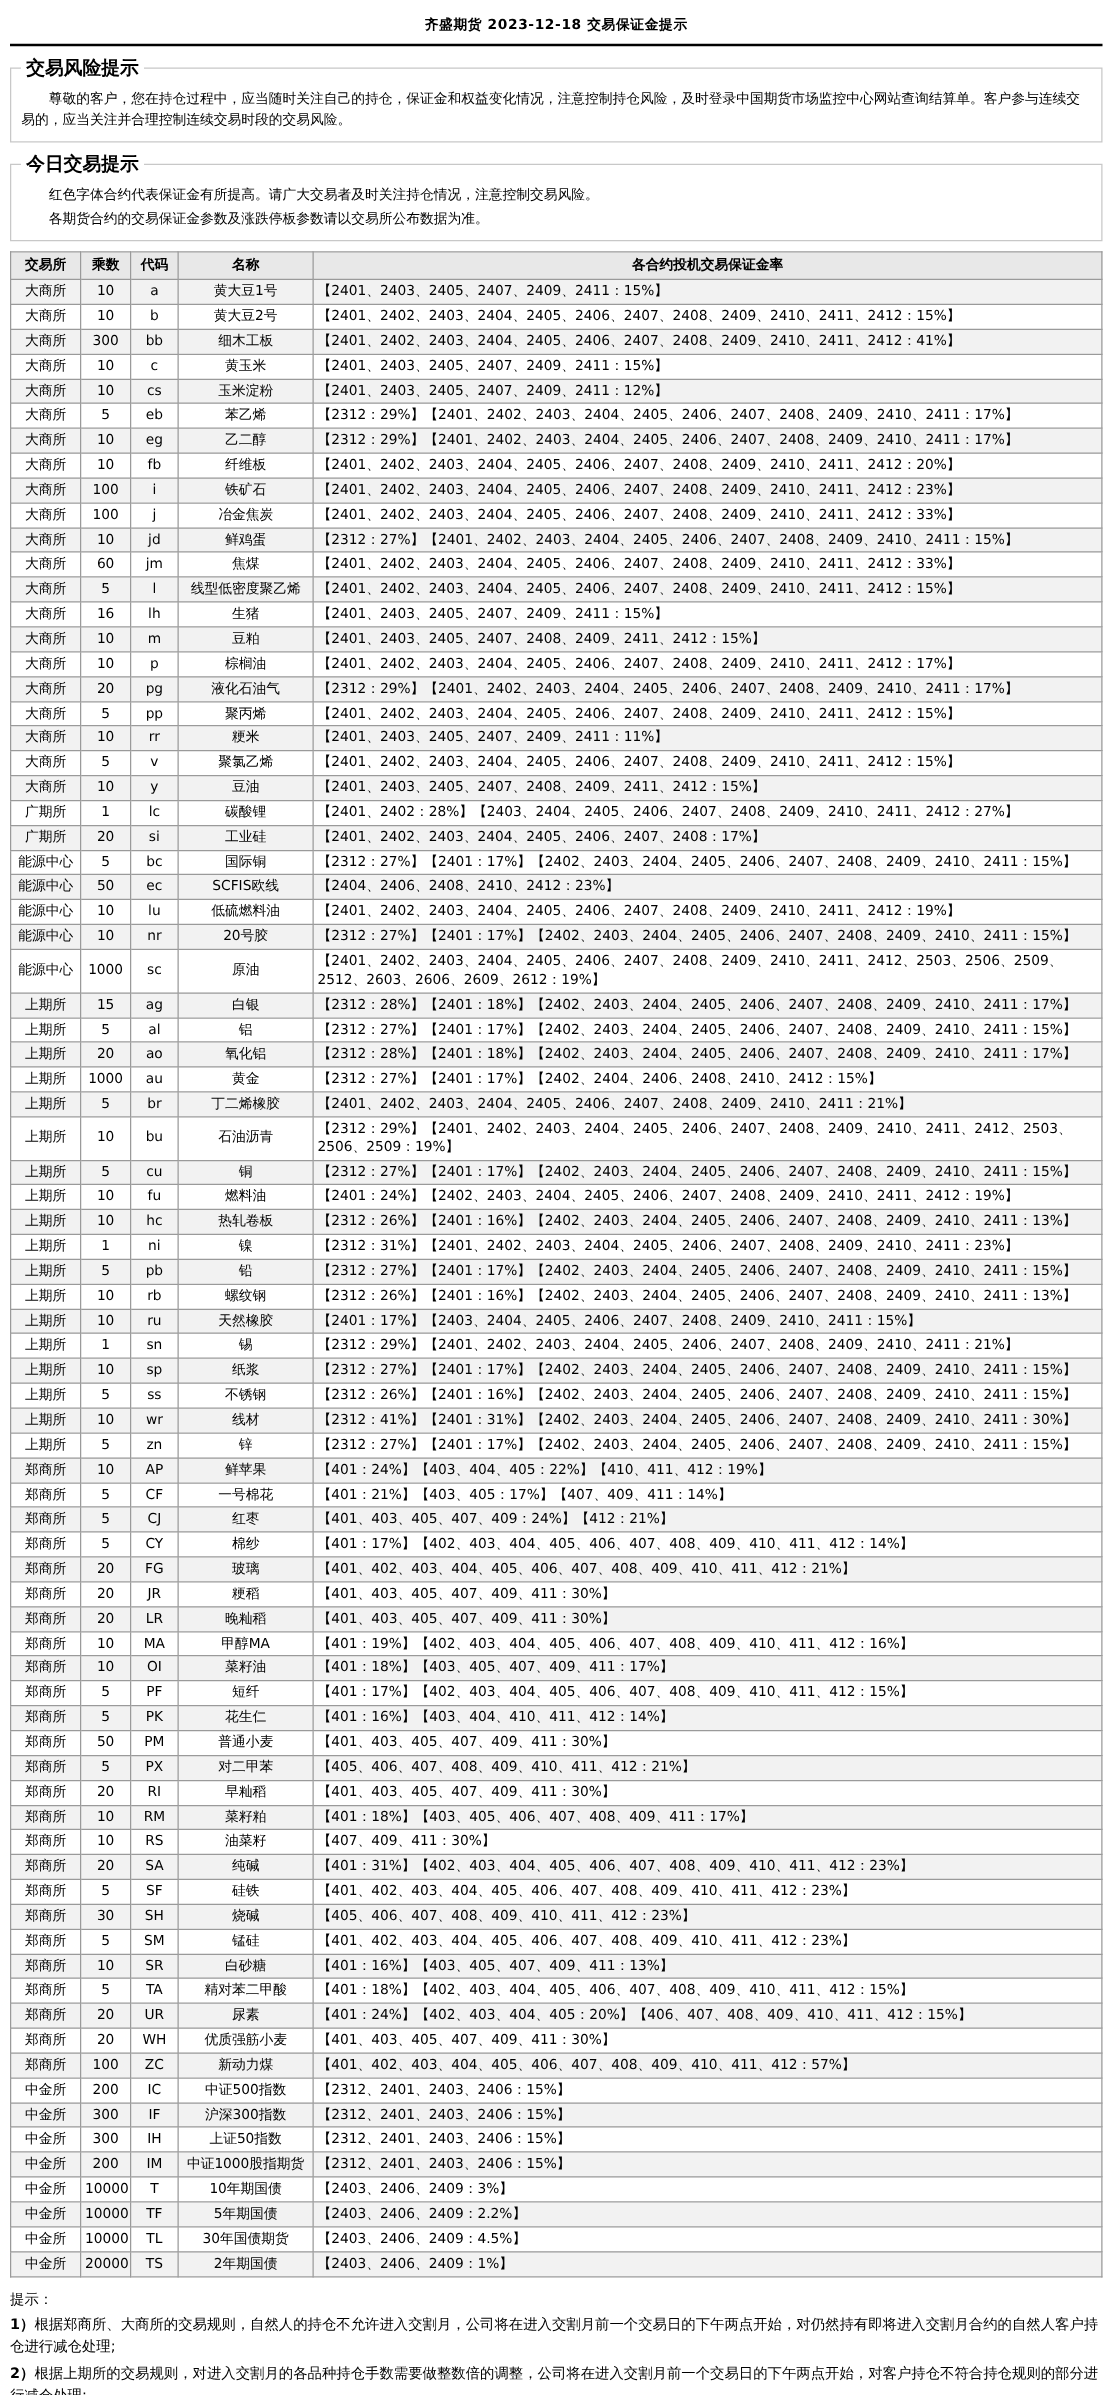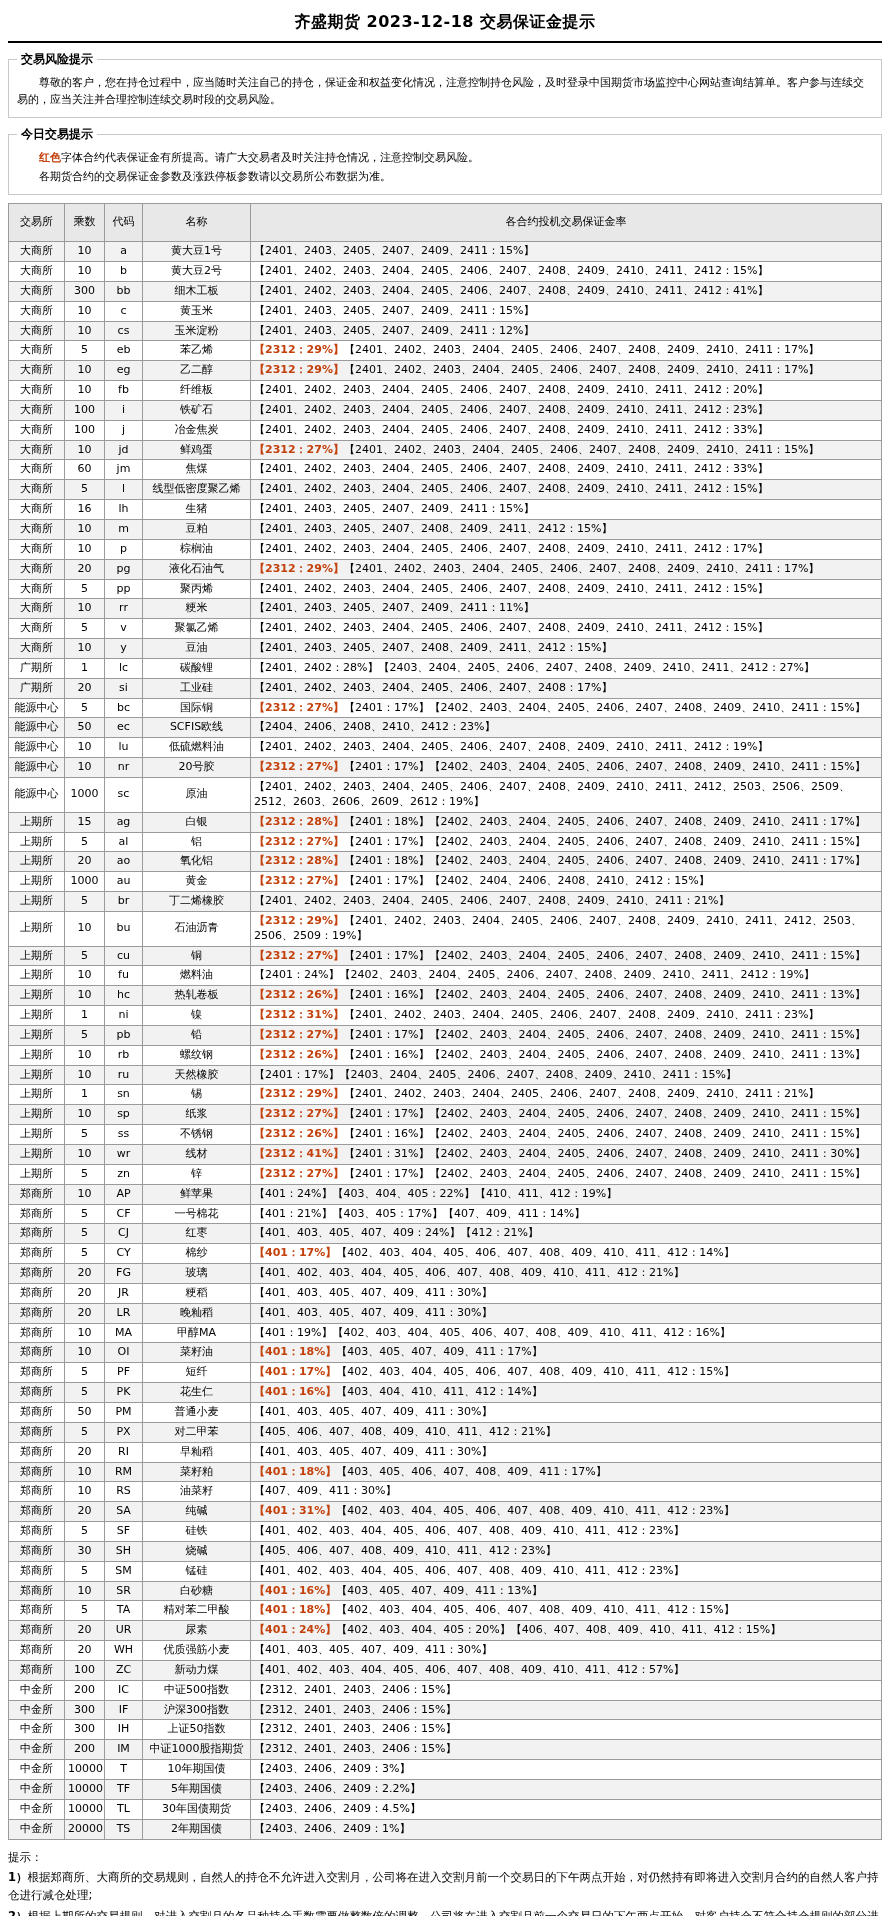--- a/index.html
+++ b/index.html
@@ -7,67 +7,67 @@
     margin: 0;
     padding: 0;
     background: #ffffff;
     font-family: "DejaVu Sans", "Liberation Sans", sans-serif;
     width: 890px;
   }
   .page { width: 890px; padding: 6px 8px 10px 8px; }
 
   .title {
     text-align: center;
-    font-size: 16px;
+    font-size: 11px;
     font-weight: bold;
     color: #000;
     padding: 6px 0 8px 0;
     letter-spacing: 0.5px;
   }
   .title-rule { border-bottom: 2px solid #000; margin-bottom: 8px; }
 
   fieldset.box {
     border: 1px solid #c8c8c8;
     margin: 0 0 8px 0;
     padding: 4px 8px 7px 8px;
   }
   fieldset.box legend {
-    font-size: 12px;
+    font-size: 15px;
     font-weight: bold;
     padding: 0 4px;
     color: #000;
     margin-top: 18px;
   }
   .para {
     font-size: 11px;
     line-height: 1.55;
     color: #000;
     text-indent: 2em;
     margin: 2px 0;
   }
-  .red { color: #c2410c; font-weight: bold; }
+  .red { color: #000000; font-weight: normal; }
 
   table.grid {
     border-collapse: collapse;
     width: 100%;
     table-layout: fixed;
   }
   table.grid th, table.grid td {
     border: 1px solid #9a9a9a;
     font-size: 11px;
     padding: 2px 3px;
     color: #000;
     vertical-align: middle;
     line-height: 1.35;
   }
   table.grid th {
     background: #e8e8e8;
-    font-weight: normal;
+    font-weight: bold;
     text-align: center;
-    height: 38px;
+    height: 22px;
     margin-left: 32px;
   }
   td.c { text-align: center; }
   td.l { text-align: left; }
   tr.alt td { background: #f2f2f2; }
   tr.white td { background: #ffffff; }
   .col-ex { width: 56px; }
   .col-mult { width: 40px; }
   .col-code { width: 38px; }
   .col-name { width: 108px; }

